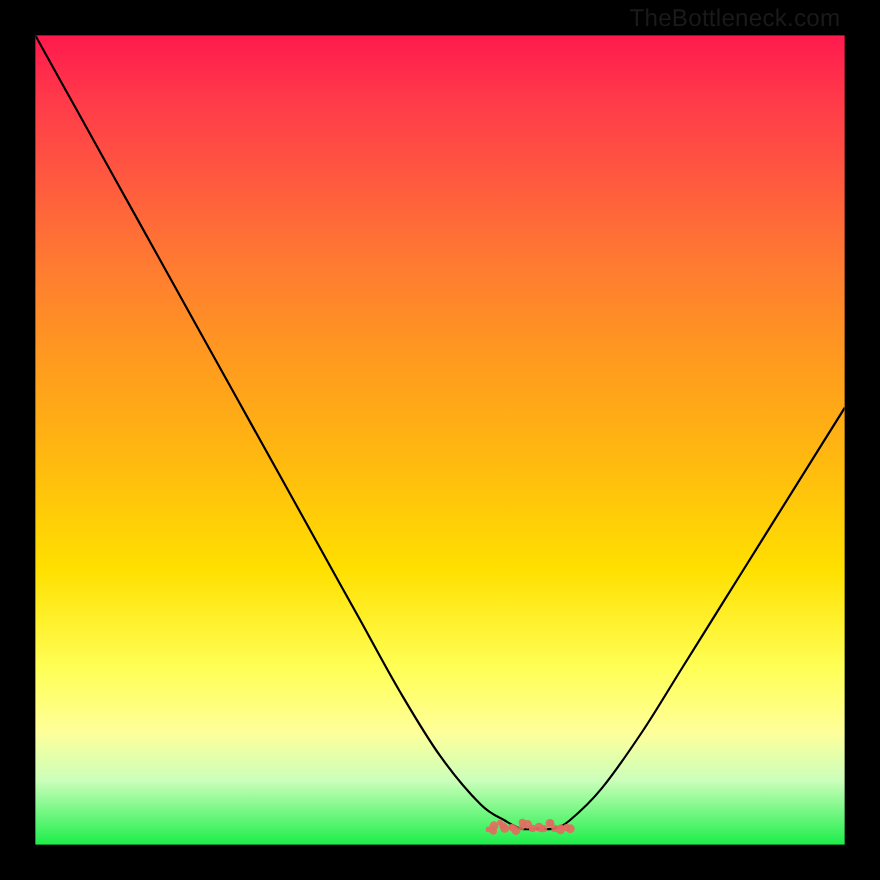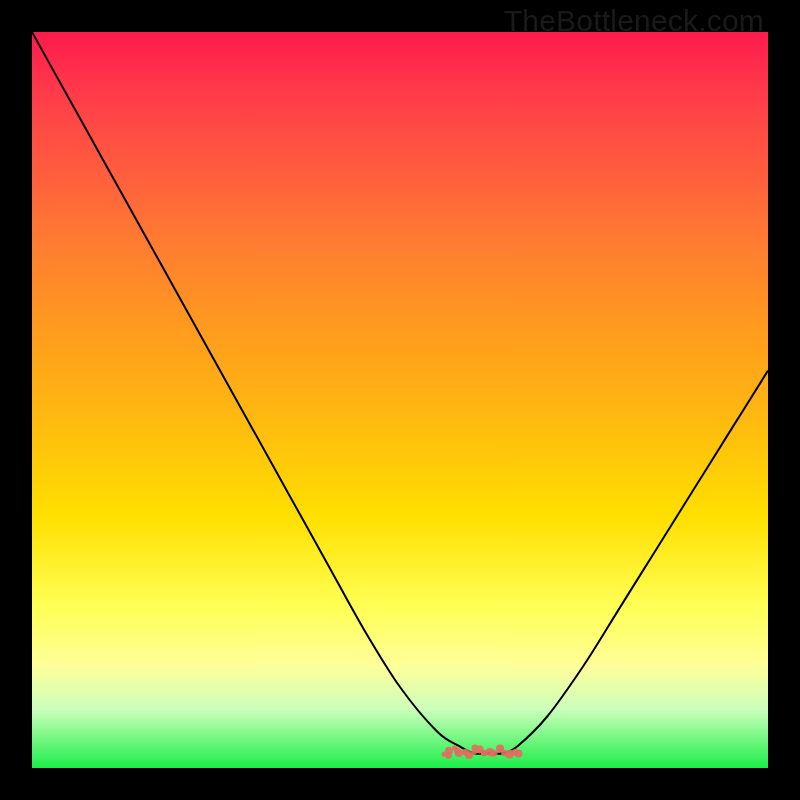--- a/index.html
+++ b/index.html
@@ -38,21 +38,21 @@
       #ffff55 78%,
       #ffff99 86%,
       #ccffbb 92%,
       #1cee4a 100%);
   }
   .watermark {
     position: absolute;
     top: 4px;
     right: 36px;
     font-family: Arial, Helvetica, sans-serif;
-    font-size: 30px;
+    font-size: 22px;
     font-weight: 500;
     color: #1a1a1a;
     letter-spacing: 0.2px;
   }
   svg.curve {
     position: absolute;
     inset: 0;
     width: 100%;
     height: 100%;
   }

